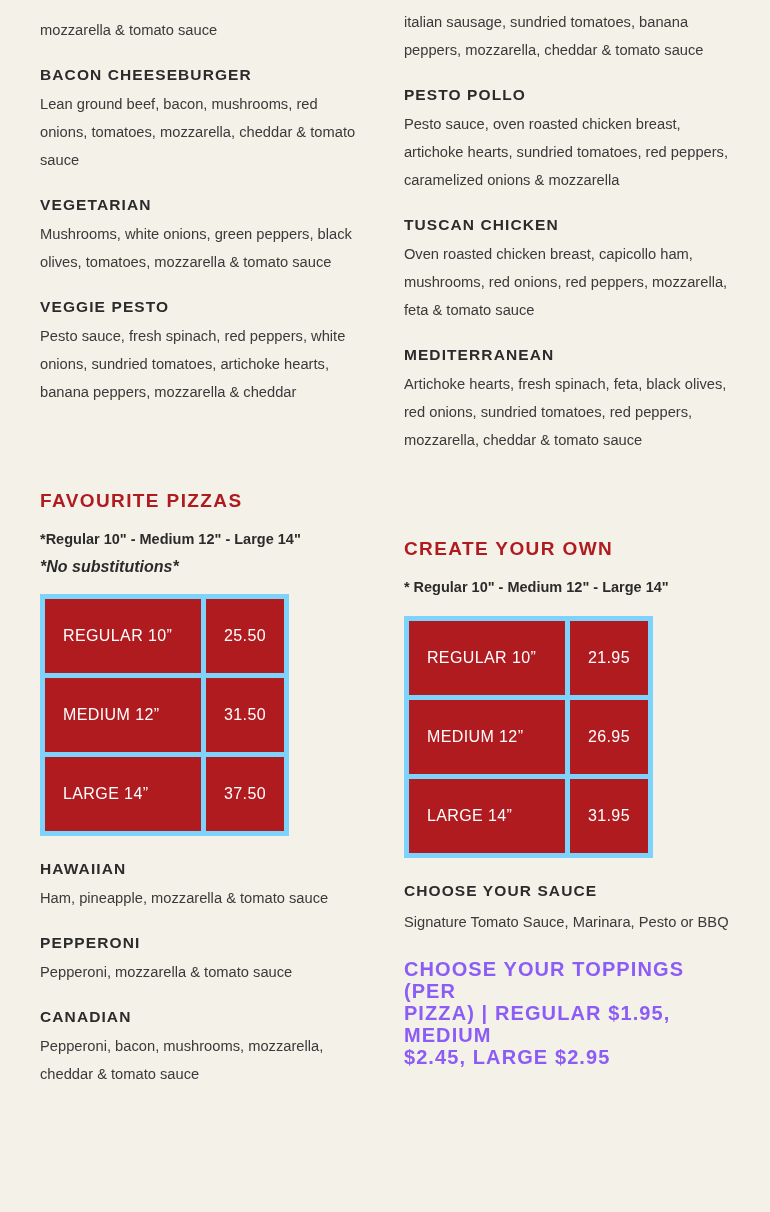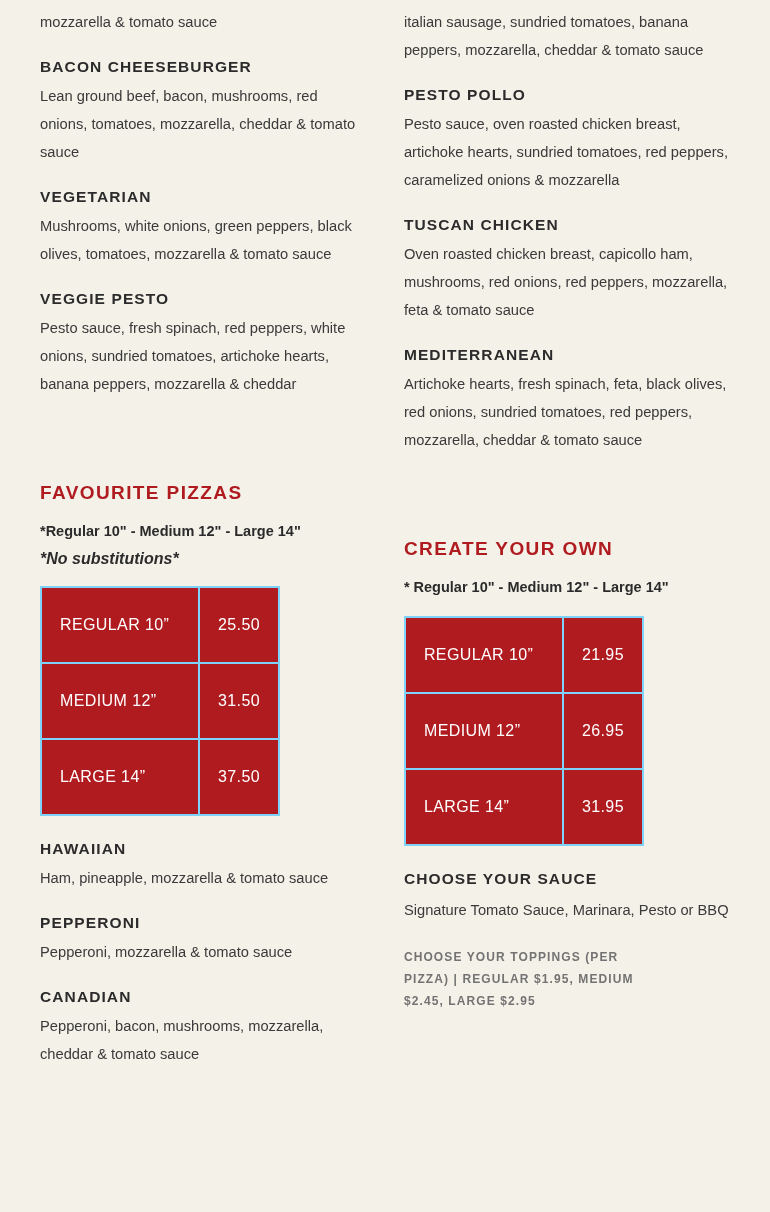--- a/index.html
+++ b/index.html
@@ -87,21 +87,21 @@
   }
 
   
   .price-table {
     border-collapse: collapse;
     background: #b01b20;
     color: #ffffff;
     margin: 0 0 24px 0;
   }
   .price-table td {
-    border: 2px solid #7dd3fc;
+    border: 5px solid #7dd3fc;
     padding: 28px 18px;
     font-size: 16px;
     letter-spacing: 0.4px;
     white-space: nowrap;
   }
   .price-table td.size { width: 120px; }
   .price-table td.price { width: 42px; text-align: left; }
 
   .sub-head {
     font-family: "Liberation Sans", sans-serif;
@@ -115,37 +115,37 @@
   .body-text {
     font-size: 14.7px;
     line-height: 28px;
     color: #3a3a3a;
     margin: 0 0 22px 0;
   }
   .gap-big { height: 62px; }
   .toppings-head {
     font-family: "Liberation Sans", sans-serif;
     font-weight: bold;
-    font-size: 12px;
+    font-size: 20px;
     letter-spacing: 1.1px;
-    color: #737373;
+    color: #8b5cf6;
     text-transform: uppercase;
     line-height: 22px;
     margin: 0;
   }
 </style>
 </head>
 <body>
 
 <div class="page">
   <div class="cols">
 
     <div class="col left">
 
-      <div class="item-desc" style="margin-top:8px;">mozzarella &amp; tomato sauce</div>
+      <div class="item-desc" style="margin-top:16px;">mozzarella &amp; tomato sauce</div>
 
       <div>
         <div class="item-title">BACON CHEESEBURGER</div>
         <div class="item-desc">Lean ground beef, bacon, mushrooms, red onions, tomatoes, mozzarella, cheddar &amp; tomato sauce</div>
       </div>
 
       <div>
         <div class="item-title">VEGETARIAN</div>
         <div class="item-desc">Mushrooms, white onions, green peppers, black olives, tomatoes, mozzarella &amp; tomato sauce</div>
       </div>

